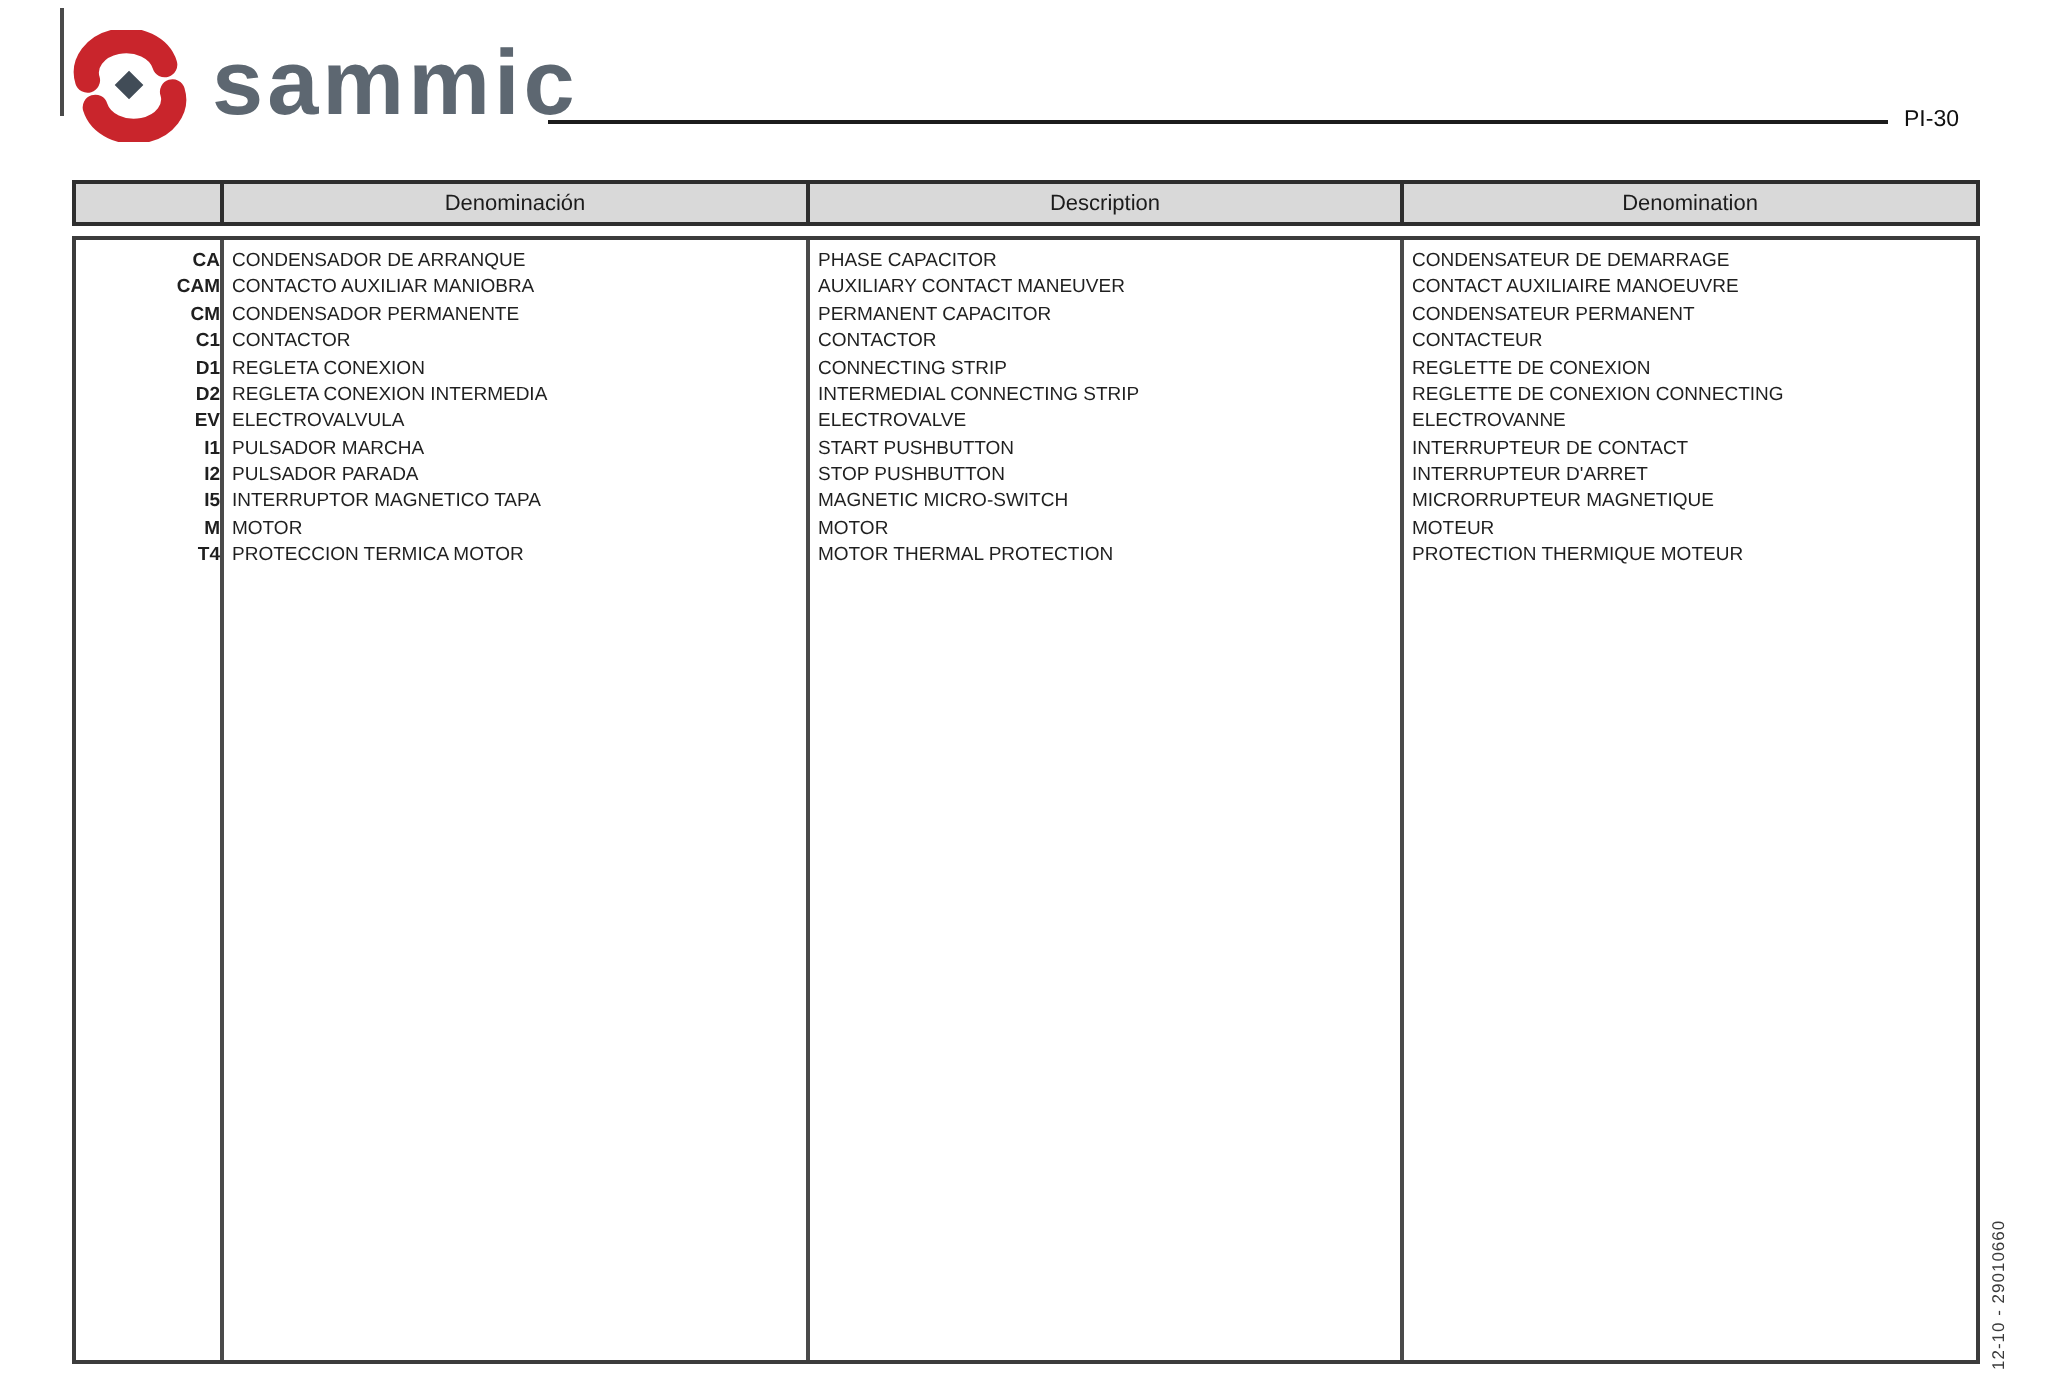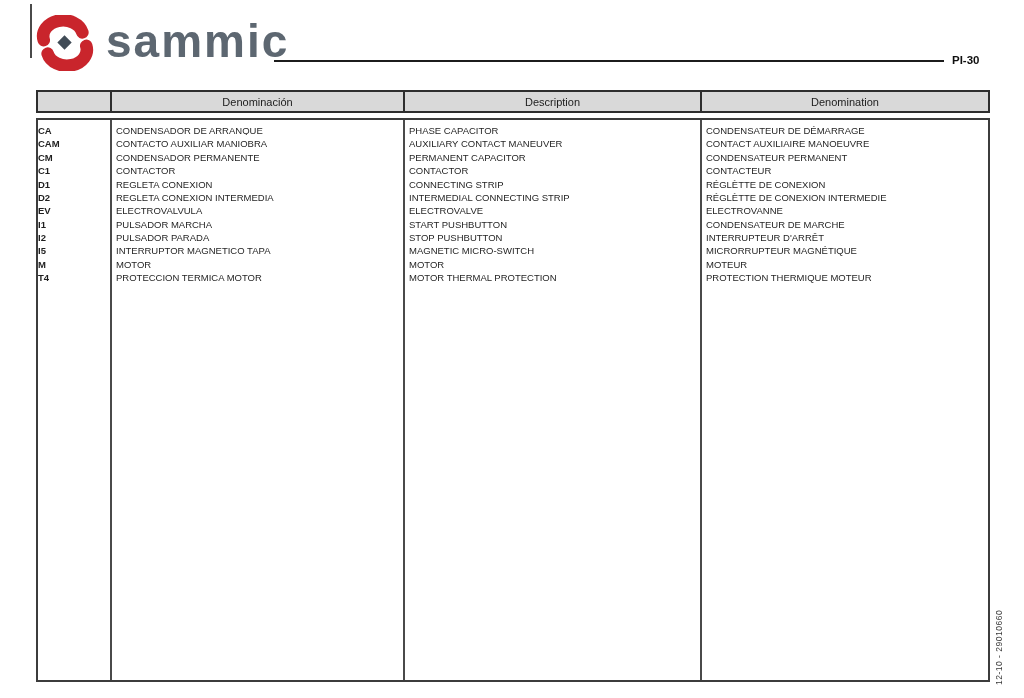--- a/index.html
+++ b/index.html
@@ -8,21 +8,21 @@
     font-family:"Liberation Sans", sans-serif;
   }
   
   .logo{position:absolute;left:33px;top:15px;display:flex;align-items:center;}
   .logo svg{width:64px;height:56px;}
   .logo-text{
     color:#5d6771;font-weight:bold;font-size:46px;line-height:1;
     letter-spacing:2px;margin-left:9px;padding-bottom:4px;
   }
   .rule{position:absolute;left:274px;top:60px;width:670px;height:2px;background:#1c1c1c;}
-  .page-code{position:absolute;left:952px;top:54px;font-size:11.5px;font-weight:bold;color:#101010;}
+  .page-code{position:absolute;left:952px;top:54px;font-size:11.5px;font-weight:normal;color:#101010;}
   .corner-mark{position:absolute;left:30px;top:4px;width:2px;height:54px;background:#4a4a4a;}
 
   
   .thead{
     position:absolute;left:36px;top:90px;width:954px;height:23px;
     display:grid;grid-template-columns:72px 293px 297px 288px;
     background:#d9d9d9;border:2px solid #2e2e2e;box-sizing:border-box;
   }
   .thead .hcell{
     display:flex;align-items:center;justify-content:center;
@@ -36,21 +36,21 @@
     background:#ffffff;
   }
   .vline{position:absolute;top:0;bottom:0;width:1.5px;background:#4a4a4a;}
   .vline.v1{left:72px;} .vline.v2{left:365px;} .vline.v3{left:662px;}
 
   .trow{
     display:grid;grid-template-columns:72px 293px 297px 288px;
     height:13.4px;align-items:center;
   }
   .cell{font-size:9.5px;color:#1f1f1f;white-space:nowrap;overflow:hidden;line-height:1;}
-  .cell.code{font-weight:bold;text-align:left;}
+  .cell.code{font-weight:bold;text-align:right;}
   .cell.es,.cell.en,.cell.fr{padding-left:6px;}
 
   
   .doc-ref{
     position:absolute;left:994px;top:595px;height:90px;
     writing-mode:vertical-rl;transform:rotate(180deg);
     font-size:8.5px;color:#3a3a3a;letter-spacing:0.5px;white-space:nowrap;
   }
 </style>
 </head>
@@ -108,33 +108,33 @@
     <div class="trow">
       <div class="cell code">D1</div>
       <div class="cell es">REGLETA CONEXION</div>
       <div class="cell en">CONNECTING STRIP</div>
       <div class="cell fr">RÉGLÈTTE DE CONEXION</div>
     </div>
     <div class="trow">
       <div class="cell code">D2</div>
       <div class="cell es">REGLETA CONEXION INTERMEDIA</div>
       <div class="cell en">INTERMEDIAL CONNECTING STRIP</div>
-      <div class="cell fr">RÉGLÈTTE DE CONEXION INTERMEDIE</div>
+      <div class="cell fr">RÉGLÈTTE DE CONEXION CONNECTING</div>
     </div>
     <div class="trow">
       <div class="cell code">EV</div>
       <div class="cell es">ELECTROVALVULA</div>
       <div class="cell en">ELECTROVALVE</div>
       <div class="cell fr">ELECTROVANNE</div>
     </div>
     <div class="trow">
       <div class="cell code">I1</div>
       <div class="cell es">PULSADOR MARCHA</div>
       <div class="cell en">START PUSHBUTTON</div>
-      <div class="cell fr">CONDENSATEUR DE MARCHE</div>
+      <div class="cell fr">INTERRUPTEUR DE CONTACT</div>
     </div>
     <div class="trow">
       <div class="cell code">I2</div>
       <div class="cell es">PULSADOR PARADA</div>
       <div class="cell en">STOP PUSHBUTTON</div>
       <div class="cell fr">INTERRUPTEUR D'ARRÊT</div>
     </div>
     <div class="trow">
       <div class="cell code">I5</div>
       <div class="cell es">INTERRUPTOR MAGNETICO TAPA</div>

